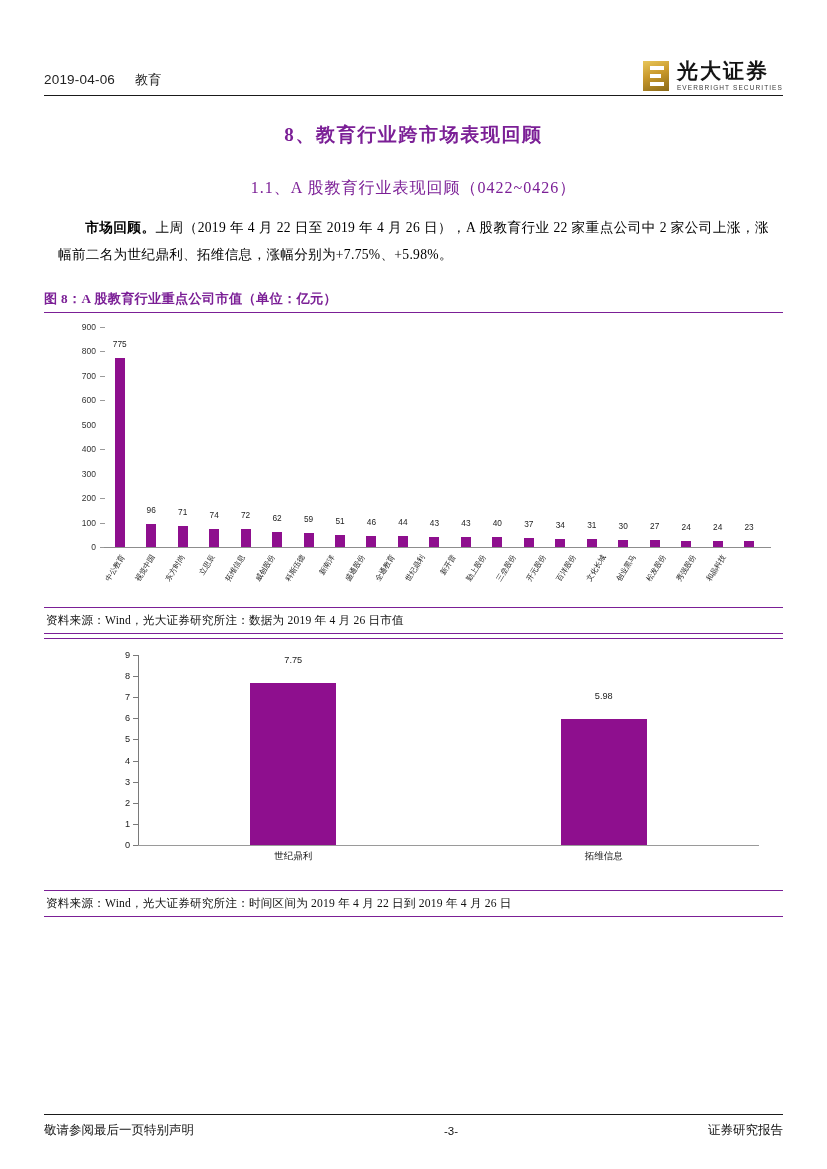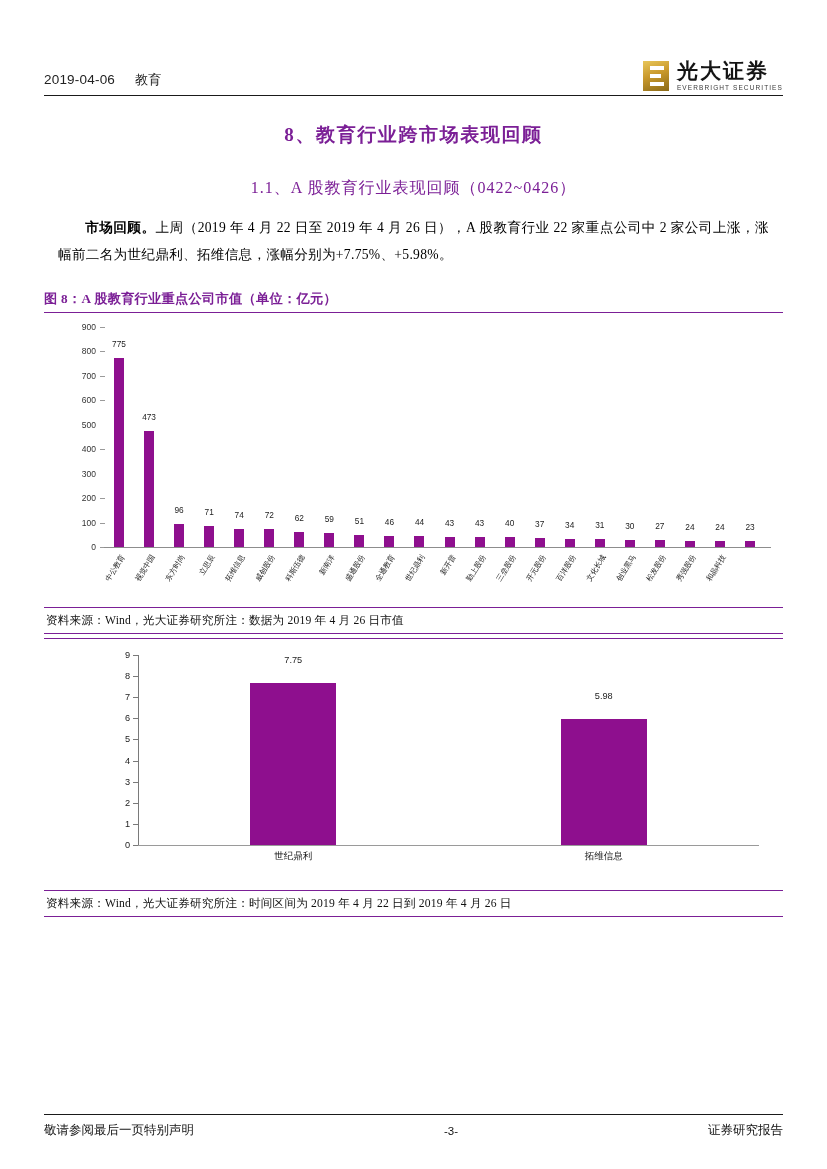--- a/index.html
+++ b/index.html
@@ -218,24 +218,20 @@
           <div class="c1-tick" style="top: 56.8889px;"></div>
           <div class="c1-ylab" style="top: 32.4444px;">800</div>
           <div class="c1-tick" style="top: 32.4444px;"></div>
           <div class="c1-ylab" style="top: 8px;">900</div>
           <div class="c1-tick" style="top: 8px;"></div>
         </div>
       <div class="c1-bars" id="c1-bars">
           <div class="c1-bar-wrap">
             <div class="c1-val">775</div>
             <div class="c1-bar" style="height: 189.444px; background: rgb(142, 15, 142);"></div>
-          </div>
-          <div class="c1-bar-wrap">
-            <div class="c1-val">473</div>
-            <div class="c1-bar" style="height: 115.622px; background: rgb(142, 15, 142);"></div>
           </div>
           <div class="c1-bar-wrap">
             <div class="c1-val">96</div>
             <div class="c1-bar" style="height: 23.4667px; background: rgb(142, 15, 142);"></div>
           </div>
           <div class="c1-bar-wrap">
             <div class="c1-val">71</div>
             <div class="c1-bar" style="height: 21.0222px; background: rgb(142, 15, 142);"></div>
           </div>
           <div class="c1-bar-wrap">

